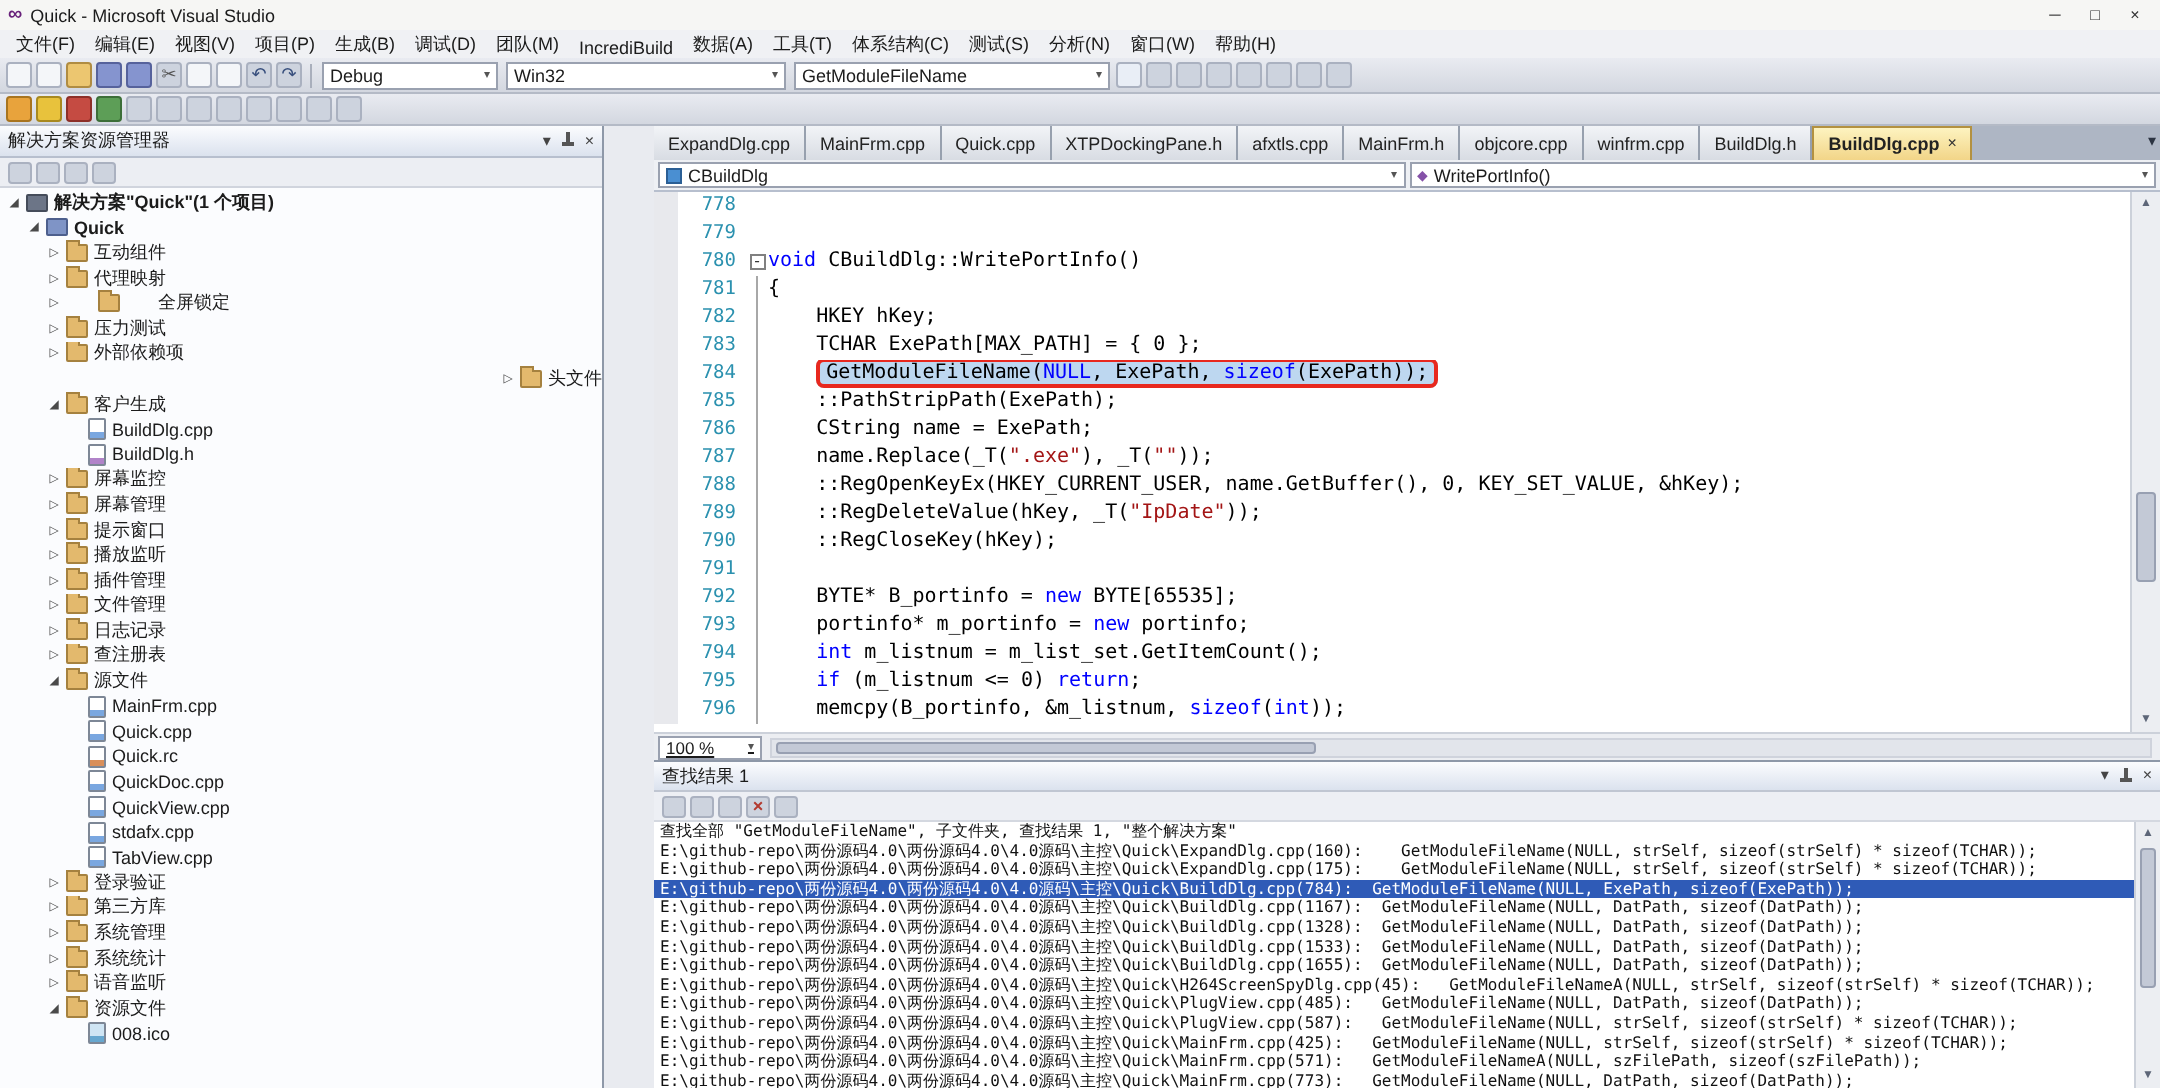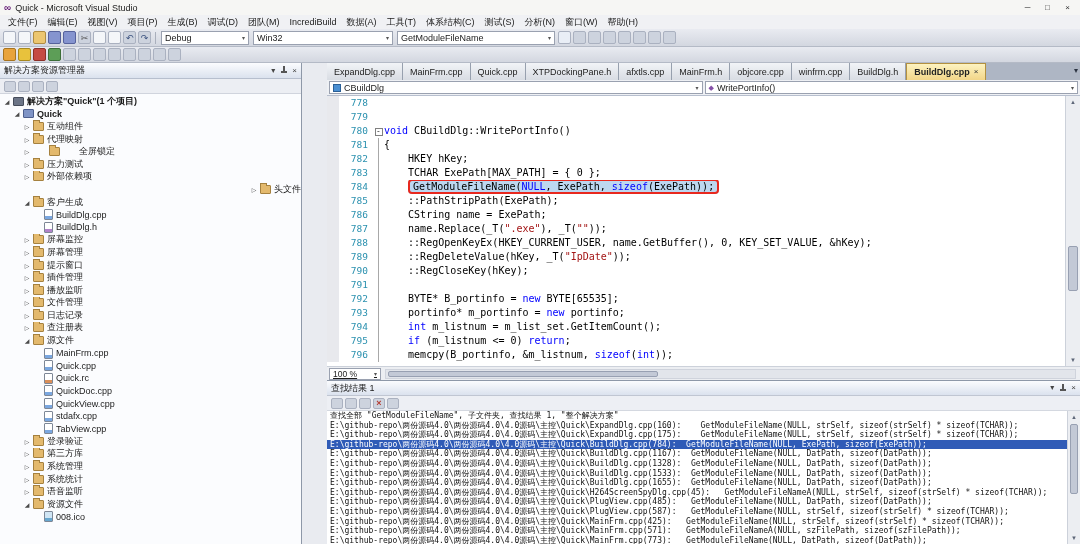--- a/index.html
+++ b/index.html
@@ -12,21 +12,21 @@
   .window { width: 1080px; height: 544px; display: flex; flex-direction: column; }
 
   
   .titlebar { height: 15px; background: #f6f6f4; display: flex; align-items: center; padding: 0 4px; flex: none; }
   .vs-logo { color: #68217a; font-weight: bold; font-size: 10px; margin-right: 4px; line-height: 10px; }
   .title { font-size: 9px; white-space: nowrap; }
   .win-controls { margin-left: auto; display: flex; gap: 3px; }
   .win-btn { width: 17px; height: 11px; font-size: 8px; line-height: 11px; text-align: center; color: #333; }
 
   
-  .menubar { height: 14px; background: #f0f1f4; display: flex; align-items: center; padding-left: 3px; flex: none; white-space: nowrap; }
+  .menubar { height: 14px; background: #f0f1f4; display: flex; align-items: flex-end; padding-left: 3px; flex: none; white-space: nowrap; }
   .menu-item { padding: 0 5px; font-size: 9px; }
 
   
   .toolbar { background: linear-gradient(#e9ebf1, #d3d7e0); border-bottom: 1px solid #b4bac6; display: flex; align-items: center; padding: 1px 2px; flex: none; }
   .toolbar.row1 { height: 18px; }
   .toolbar.row2 { height: 16px; }
   .tb-group { display: flex; align-items: center; }
   .tb-icon { width: 13px; height: 13px; margin: 0 1px; border-radius: 2px; background: #cdd3de; border: 1px solid #aab1c0; display: flex; align-items: center; justify-content: center; font-size: 9px; color: #39507e; }
   .tb-sep { width: 1px; height: 12px; background: #a9afbc; margin: 0 3px; }
   [data-name="open-file-icon"] { background: #ecc670; border-color: #b08c42; }
@@ -297,26 +297,26 @@
             <span class="tree-label" data-name="tree-item-label">屏幕管理</span>
           </div>
           <div class="tree-row" data-name="tree-item" style="padding-left: 22px;">
             <span class="tw" data-name="tree-expander-icon">▷</span>
             <span class="tree-icon ti-folder" data-name="folder-icon"></span>
             <span class="tree-label" data-name="tree-item-label">提示窗口</span>
           </div>
           <div class="tree-row" data-name="tree-item" style="padding-left: 22px;">
             <span class="tw" data-name="tree-expander-icon">▷</span>
             <span class="tree-icon ti-folder" data-name="folder-icon"></span>
+            <span class="tree-label" data-name="tree-item-label">播放监听</span>
+          </div>
+          <div class="tree-row" data-name="tree-item" style="padding-left: 22px;">
+            <span class="tw" data-name="tree-expander-icon">▷</span>
+            <span class="tree-icon ti-folder" data-name="folder-icon"></span>
             <span class="tree-label" data-name="tree-item-label">插件管理</span>
-          </div>
-          <div class="tree-row" data-name="tree-item" style="padding-left: 22px;">
-            <span class="tw" data-name="tree-expander-icon">▷</span>
-            <span class="tree-icon ti-folder" data-name="folder-icon"></span>
-            <span class="tree-label" data-name="tree-item-label">播放监听</span>
           </div>
           <div class="tree-row" data-name="tree-item" style="padding-left: 22px;">
             <span class="tw" data-name="tree-expander-icon">▷</span>
             <span class="tree-icon ti-folder" data-name="folder-icon"></span>
             <span class="tree-label" data-name="tree-item-label">文件管理</span>
           </div>
           <div class="tree-row" data-name="tree-item" style="padding-left: 22px;">
             <span class="tw" data-name="tree-expander-icon">▷</span>
             <span class="tree-icon ti-folder" data-name="folder-icon"></span>
             <span class="tree-label" data-name="tree-item-label">日志记录</span>

